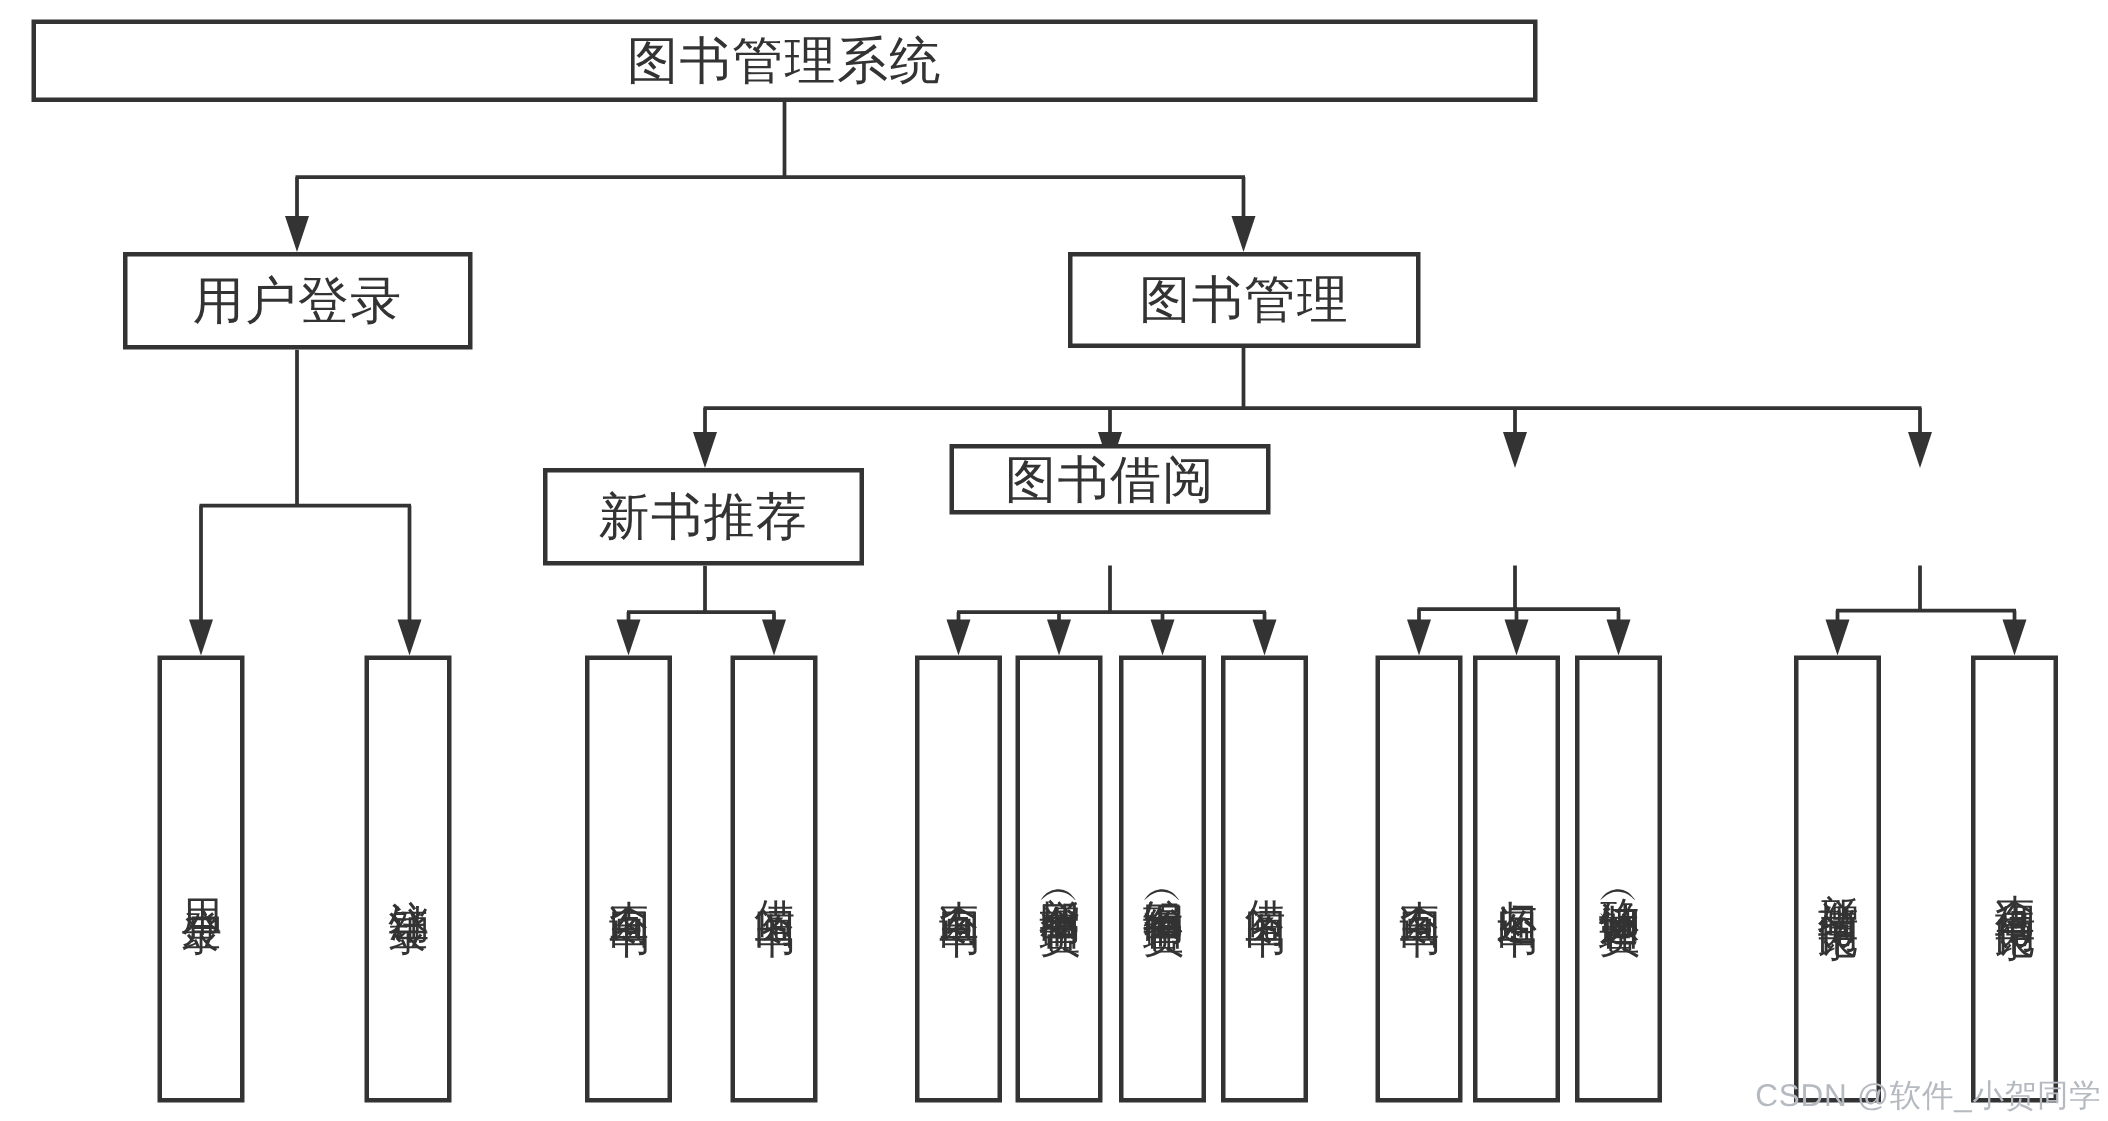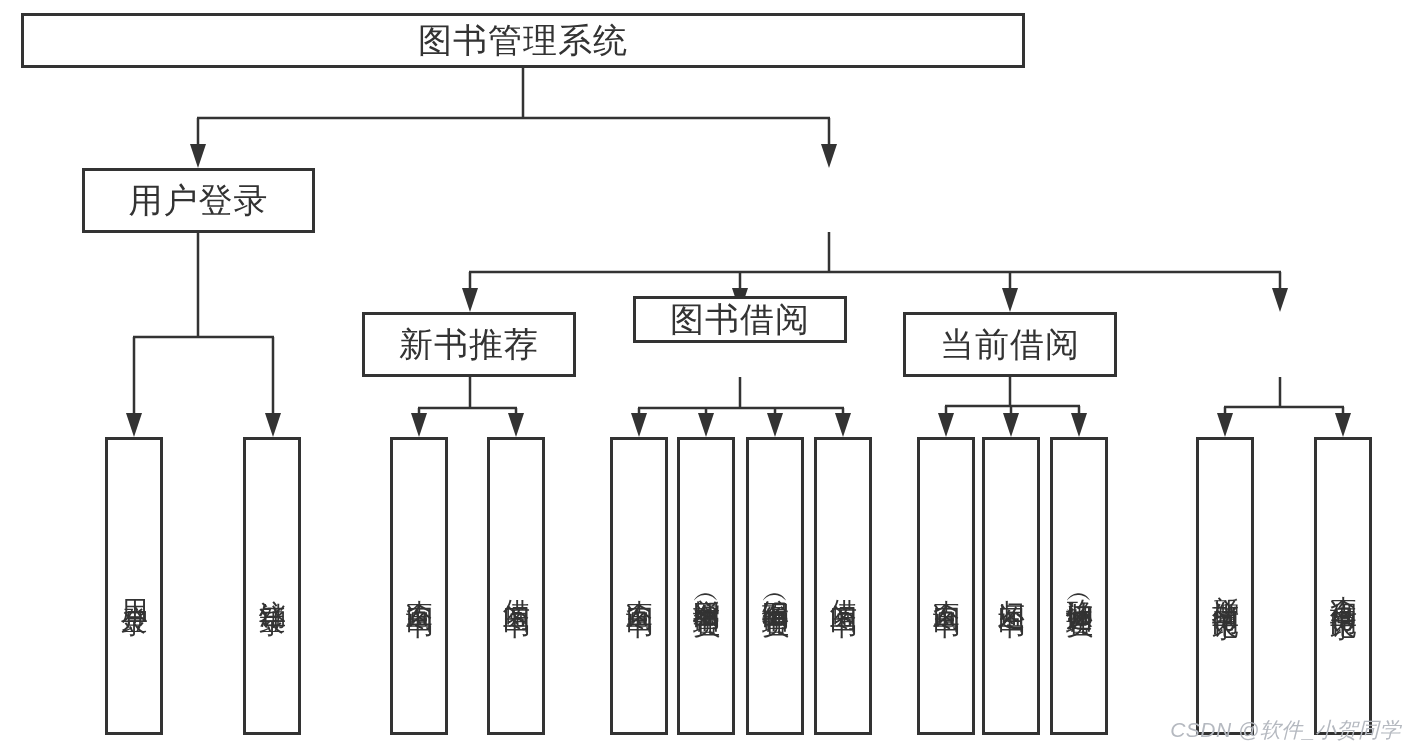--- a/index.html
+++ b/index.html
@@ -52,21 +52,20 @@
     color: var(--text);
     white-space: nowrap;
   }
   .watermark {
     position: absolute;
     right: 4px; bottom: 3px;
     font-size: 21px;
     letter-spacing: 0.5px;
     color: var(--watermark);
     z-index: 5;
-    font-style: italic;
   }
 </style>
 </head>
 <body>
 
 <div class="canvas">
 
   <svg class="connectors" viewBox="0 0 1405 747">
     <g>
       <path d="M523,68 V119 M197,118 H830 M198,118 V146 M829,118 V146"></path>
@@ -110,29 +109,29 @@
     </g>
   </svg>
 
   <div class="box" style="left:21px;top:13px;width:1004px;height:55px">
     <span class="hlabel">图书管理系统</span>
   </div>
 
   <div class="box" style="left:82px;top:168px;width:233px;height:65px">
     <span class="hlabel">用户登录</span>
   </div>
+  <div class="box" style="left:712px;top:168px;width:235px;height:64px">
+    <span class="hlabel">图书管理</span>
+  </div>
 
   <div class="box" style="left:362px;top:312px;width:214px;height:65px">
     <span class="hlabel">新书推荐</span>
   </div>
   <div class="box" style="left:633px;top:296px;width:214px;height:47px">
     <span class="hlabel">图书借阅</span>
-  </div>
-  <div class="box" style="left:903px;top:312px;width:214px;height:65px">
-    <span class="hlabel">当前借阅</span>
   </div>
 
   <div class="box" style="left:105px;top:437px;width:58px;height:298px">
     <span class="vlabel">用户登录</span>
   </div>
   <div class="box" style="left:243px;top:437px;width:58px;height:298px">
     <span class="vlabel">注销登录</span>
   </div>
 
   <div class="box" style="left:390px;top:437px;width:58px;height:298px">

